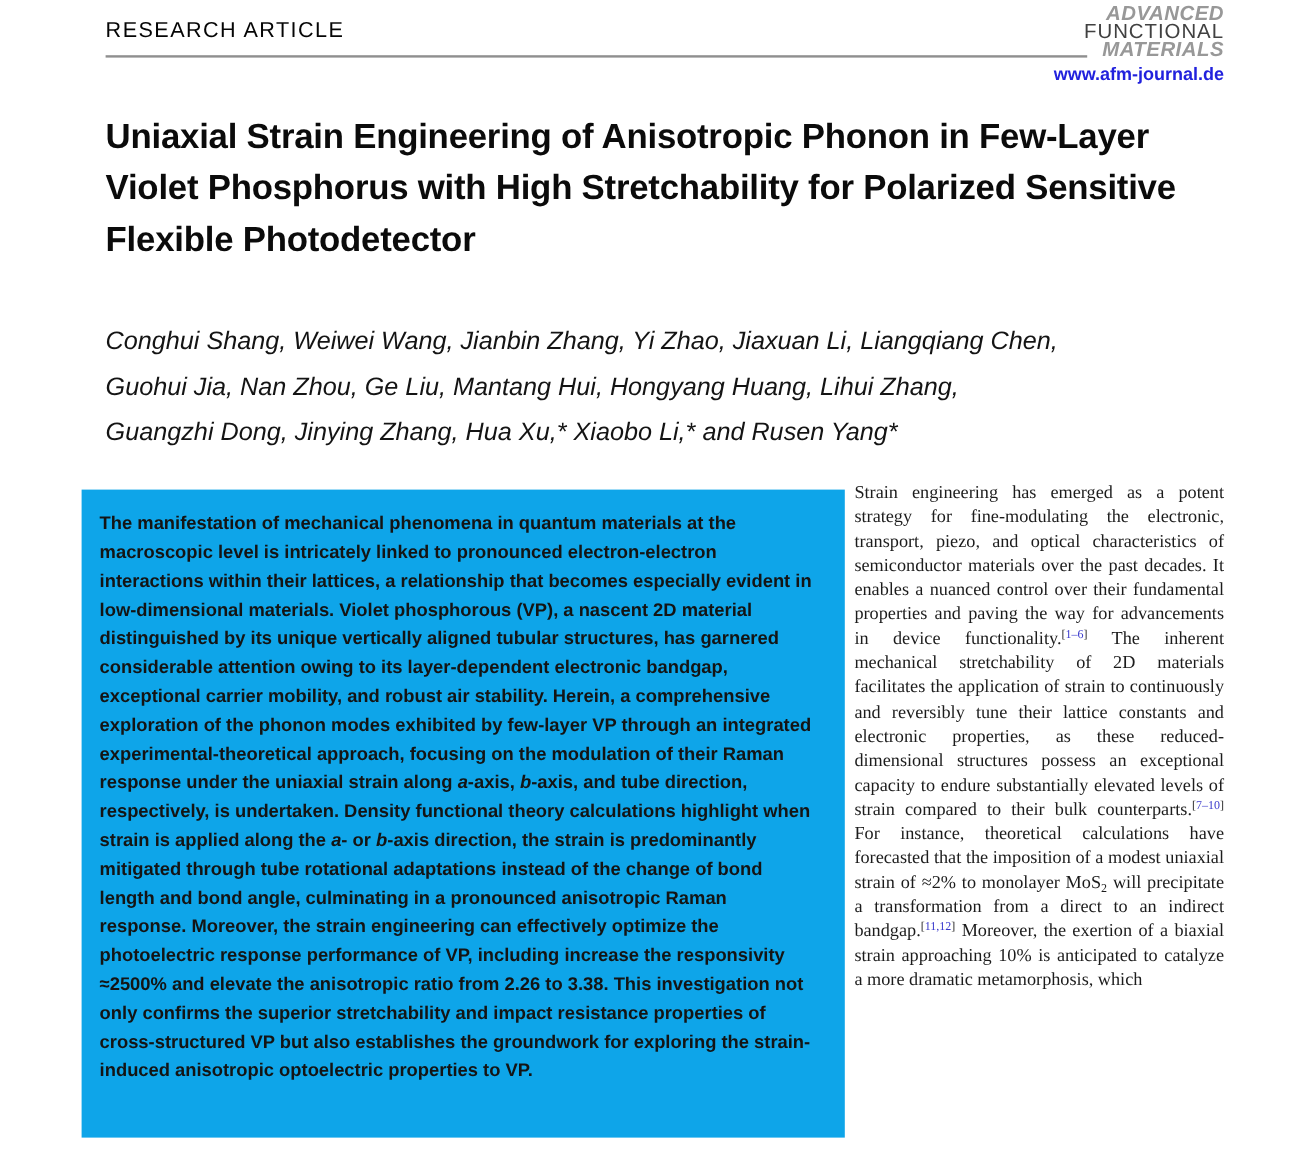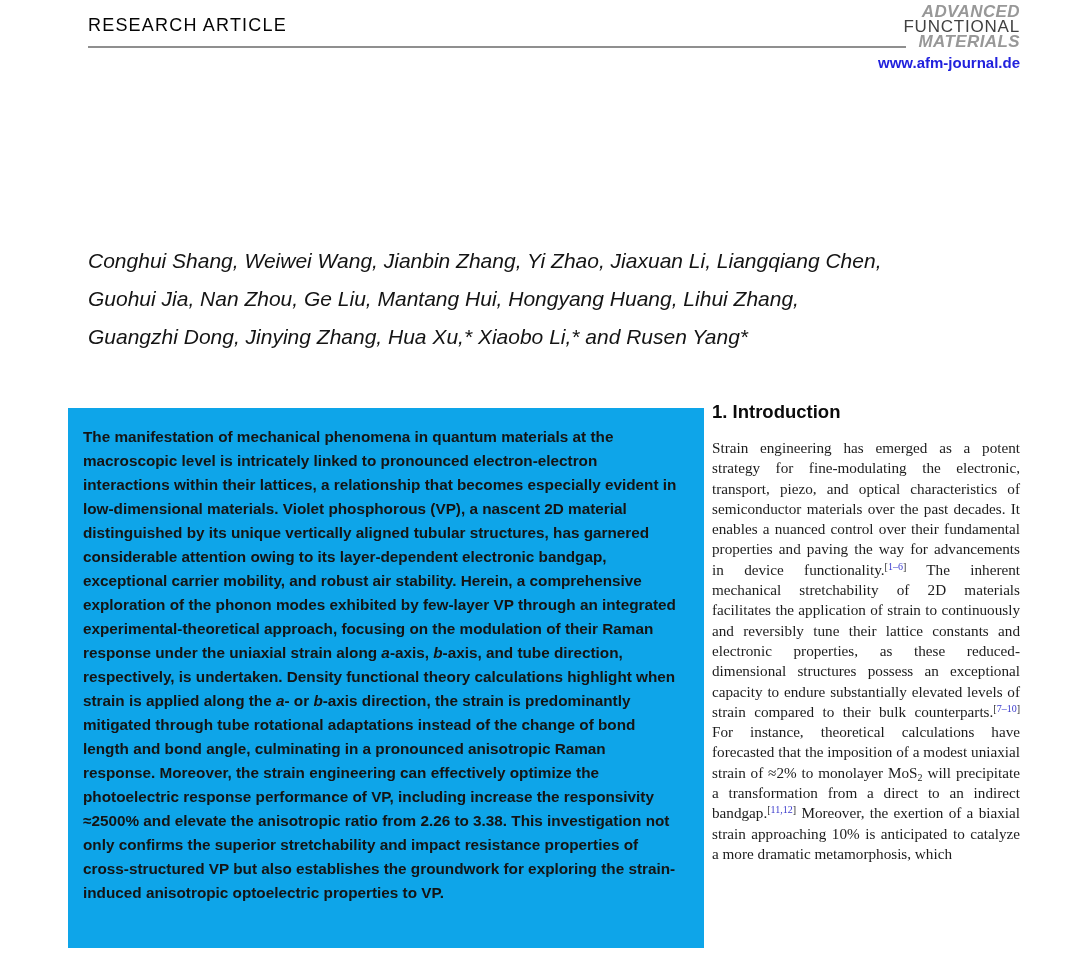--- a/index.html
+++ b/index.html
@@ -72,21 +72,21 @@
     margin: 0;
     font-size: 29px;
     font-weight: 700;
     line-height: 43px;
     letter-spacing: -0.2px;
     color: #0b0b0b;
   }
   .authors {
     position: absolute;
     left: 88px;
-    top: 242px;
+    top: 266px;
     width: 920px;
     font-size: 21px;
     font-style: italic;
     line-height: 38px;
     color: #141414;
   }
 
   
   .abstract-box {
     position: absolute;
@@ -153,29 +153,29 @@
   <div class="article-type">RESEARCH ARTICLE</div>
   <div class="header-rule"></div>
 
   <div class="logo">
     <div class="logo-line1">ADVANCED</div>
     <div class="logo-line2">FUNCTIONAL</div>
     <div class="logo-line3">MATERIALS</div>
   </div>
   <a class="journal-url">www.afm-journal.de</a>
 
+  <h1 class="paper-title">Uniaxial Strain Engineering of Anisotropic Phonon in Few-Layer Violet Phosphorus with High Stretchability for Polarized Sensitive Flexible Photodetector</h1>
 
   <div class="authors">
     <div>Conghui Shang, Weiwei Wang, Jianbin Zhang, Yi Zhao, Jiaxuan Li, Liangqiang Chen,</div>
     <div>Guohui Jia, Nan Zhou, Ge Liu, Mantang Hui, Hongyang Huang, Lihui Zhang,</div>
     <div>Guangzhi Dong, Jinying Zhang, Hua Xu,* Xiaobo Li,* and Rusen Yang*</div>
   </div>
 
   <aside class="abstract-box">
     <p><span>The manifestation of mechanical phenomena in quantum materials at the macroscopic level is intricately linked to pronounced electron-electron interactions within their lattices, a relationship that becomes especially evident in low-dimensional materials. Violet phosphorous (VP), a nascent 2D material distinguished by its unique vertically aligned tubular structures, has garnered considerable attention owing to its layer-dependent electronic bandgap, exceptional carrier mobility, and robust air stability. Herein, a comprehensive exploration of the phonon modes exhibited by few-layer VP through an integrated experimental-theoretical approach, focusing on the modulation of their Raman response under the uniaxial strain along </span><span class="it">a</span><span>-axis, </span><span class="it">b</span><span>-axis, and tube direction, respectively, is undertaken. Density functional theory calculations highlight when strain is applied along the </span><span class="it">a</span><span>- or </span><span class="it">b</span><span>-axis direction, the strain is predominantly mitigated through tube rotational adaptations instead of the change of bond length and bond angle, culminating in a pronounced anisotropic Raman response. Moreover, the strain engineering can effectively optimize the photoelectric response performance of VP, including increase the responsivity ≈2500% and elevate the anisotropic ratio from 2.26 to 3.38. This investigation not only confirms the superior stretchability and impact resistance properties of cross-structured VP but also establishes the groundwork for exploring the strain-induced anisotropic optoelectric properties to VP.</span></p>
   </aside>
 
   <section class="intro-col">
-    <h2>1. Introduction</h2>
     <p><span>Strain engineering has emerged as a potent strategy for fine-modulating the electronic, transport, piezo, and optical characteristics of semiconductor materials over the past decades. It enables a nuanced control over their fundamental properties and paving the way for advancements in device functionality.</span><sup class="ref"><span class="bracket">[</span><span class="refnum">1–6</span><span class="bracket">]</span></sup><span> The inherent mechanical stretchability of 2D materials facilitates the application of strain to continuously and reversibly tune their lattice constants and electronic properties, as these reduced-dimensional structures possess an exceptional capacity to endure substantially elevated levels of strain compared to their bulk counterparts.</span><sup class="ref"><span class="bracket">[</span><span class="refnum">7–10</span><span class="bracket">]</span></sup><span> For instance, theoretical calculations have forecasted that the imposition of a modest uniaxial strain of ≈2% to monolayer MoS</span><sub class="chem">2</sub><span> will precipitate a transformation from a direct to an indirect bandgap.</span><sup class="ref"><span class="bracket">[</span><span class="refnum">11,12</span><span class="bracket">]</span></sup><span> Moreover, the exertion of a biaxial strain approaching 10% is anticipated to catalyze a more dramatic metamorphosis, which</span></p>
   </section>
 
 </div>
 
 </body></html>

